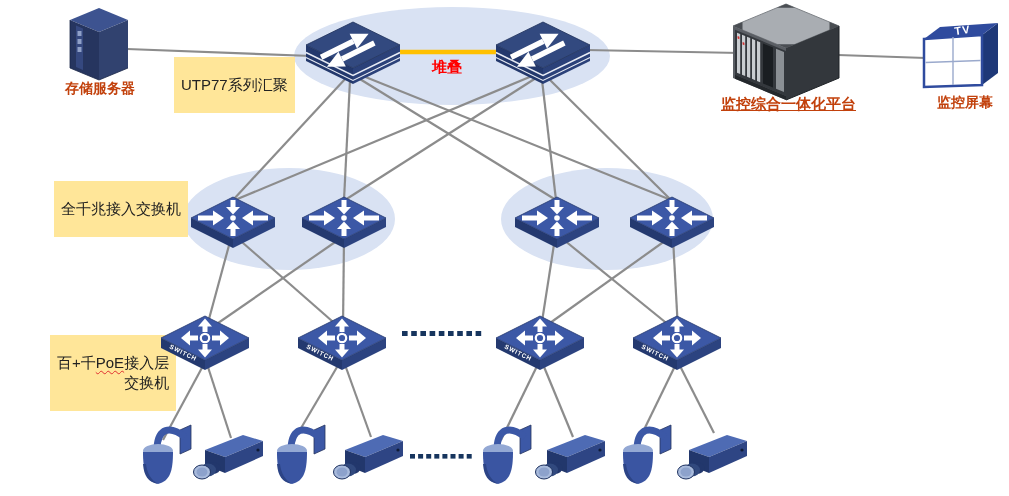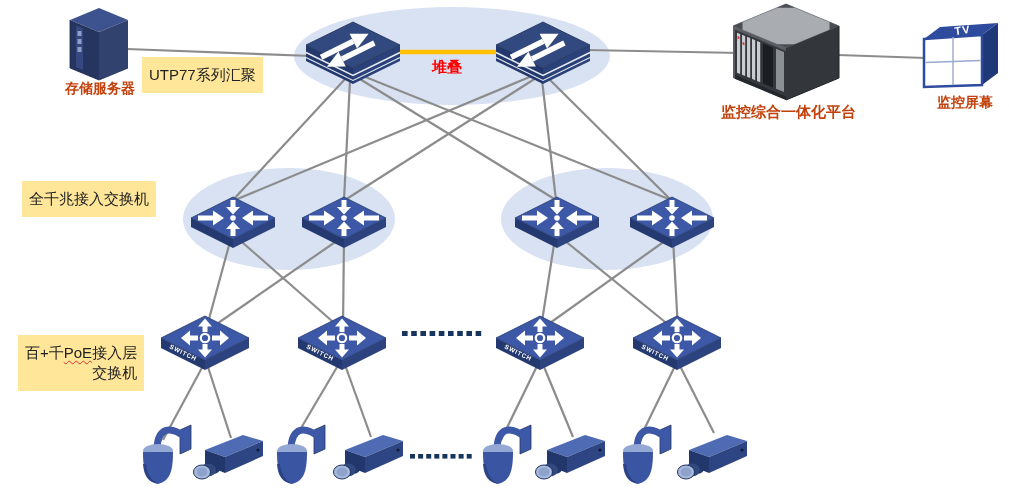--- a/index.html
+++ b/index.html
@@ -8,21 +8,21 @@
     font-family:"Liberation Sans","DejaVu Sans",sans-serif;overflow:hidden;
   }
   #underlay{position:absolute;left:0;top:0;z-index:1;}
   .group-ellipse{fill:var(--ellipse-fill,#D9E2F3);}
   .edge{stroke:var(--connection-line,#8C8C8C);stroke-width:2.2;fill:none;}
   .stack-link-line{stroke:var(--stack-link,#FFC000);stroke-width:4.5;fill:none;}
   .dot{fill:#17355E;}
   .node{position:absolute;z-index:3;}
   .note{
     position:absolute;z-index:2;background:var(--note-bg,#FFE699);
-    color:#222;font-size:15px;line-height:20px;padding:8px 7px;white-space:nowrap;
+    color:#222;font-size:15px;line-height:20px;padding:18px 7px;white-space:nowrap;margin-left:32px;
   }
   .dev-label{
     position:absolute;z-index:3;color:#c2410c;font-size:14px;font-weight:600;
     text-align:center;white-space:nowrap;
   }
   .dev-label.big{font-size:15px;font-weight:700;}
   .stack-label{
     position:absolute;z-index:4;color:var(--stack-text,#FF0000);
     font-size:15px;font-weight:700;text-align:center;
   }
@@ -171,21 +171,21 @@
       <rect x="4.6" y="8" width="1.8" height="2.6" fill="#D03030"></rect>
       <rect x="9.6" y="12" width="1.8" height="2.6" fill="#D03030"></rect>
       <rect x="30" y="5" width="10" height="40" fill="#1A1E22"></rect>
       <rect x="43" y="5" width="8" height="40" fill="#8B9095"></rect>
       <rect x="2" y="48" width="51" height="4" fill="#24282C"></rect>
     </g>
     <polygon points="55,45 108,23 108,75 55,97" fill="#33373C"></polygon>
     <polyline points="108,23 108,75 55,97" fill="none" stroke="#1E2226" stroke-width="1"></polyline>
   </svg>
 </div>
-<div class="dev-label big" style="left:706px;top:103px;width:165px;">监控综合一体化平台</div>
+<div class="dev-label big" style="left:706px;top:95px;width:165px;text-decoration:underline;">监控综合一体化平台</div>
 
 <div class="node" style="left:921px;top:20px;">
   <svg width="86" height="72" viewBox="0 0 86 72">
     <polygon points="61,15 77,3 77,53 61,65" fill="#1E3878"></polygon>
     <polygon points="3,19 19,7 77,3 61,15" fill="#2F4B9E"></polygon>
     <text transform="translate(42,14) rotate(-8)" font-size="11" font-weight="bold" fill="#FFFFFF" text-anchor="middle" letter-spacing="1">TV</text>
     <polygon points="3,19 61,15 61,65 3,67" fill="#FFFFFF" stroke="#2F4B9E" stroke-width="2.5"></polygon>
     <line x1="32" y1="17" x2="32" y2="65" stroke="#9AA9CC" stroke-width="1.4"></line>
     <line x1="4.5" y1="42.5" x2="59.5" y2="40.5" stroke="#9AA9CC" stroke-width="1.4"></line>
   </svg>

